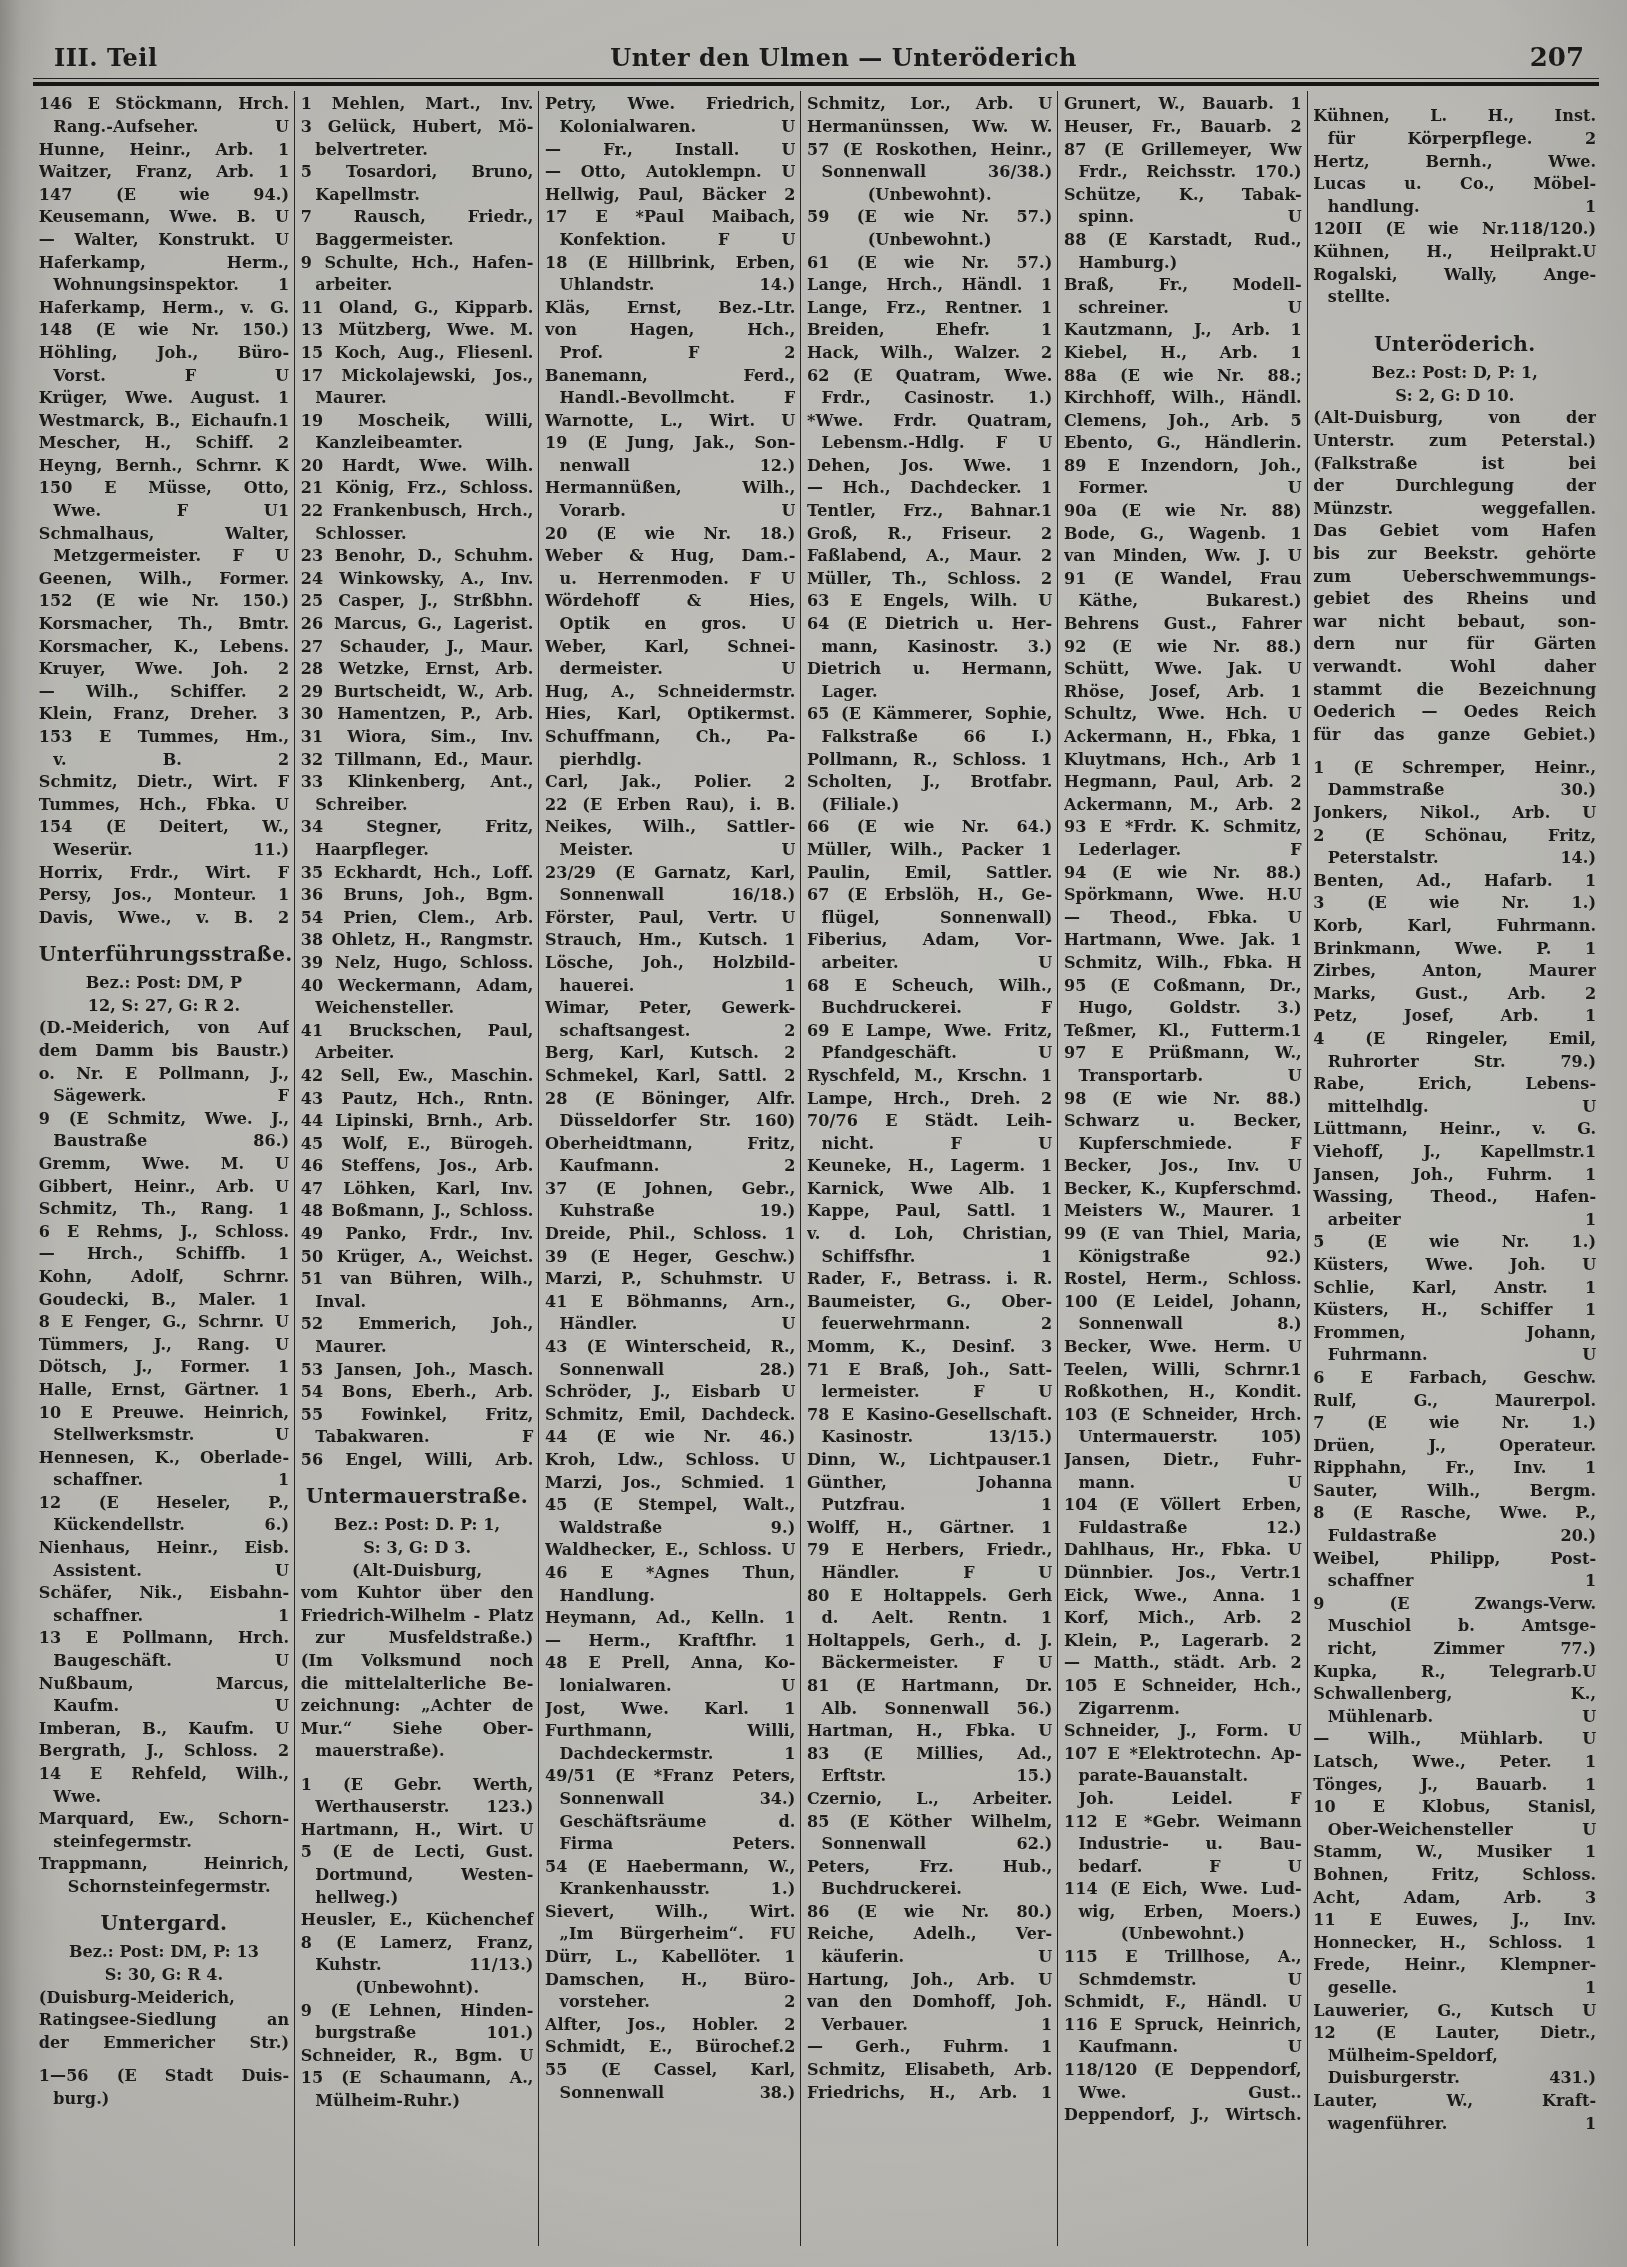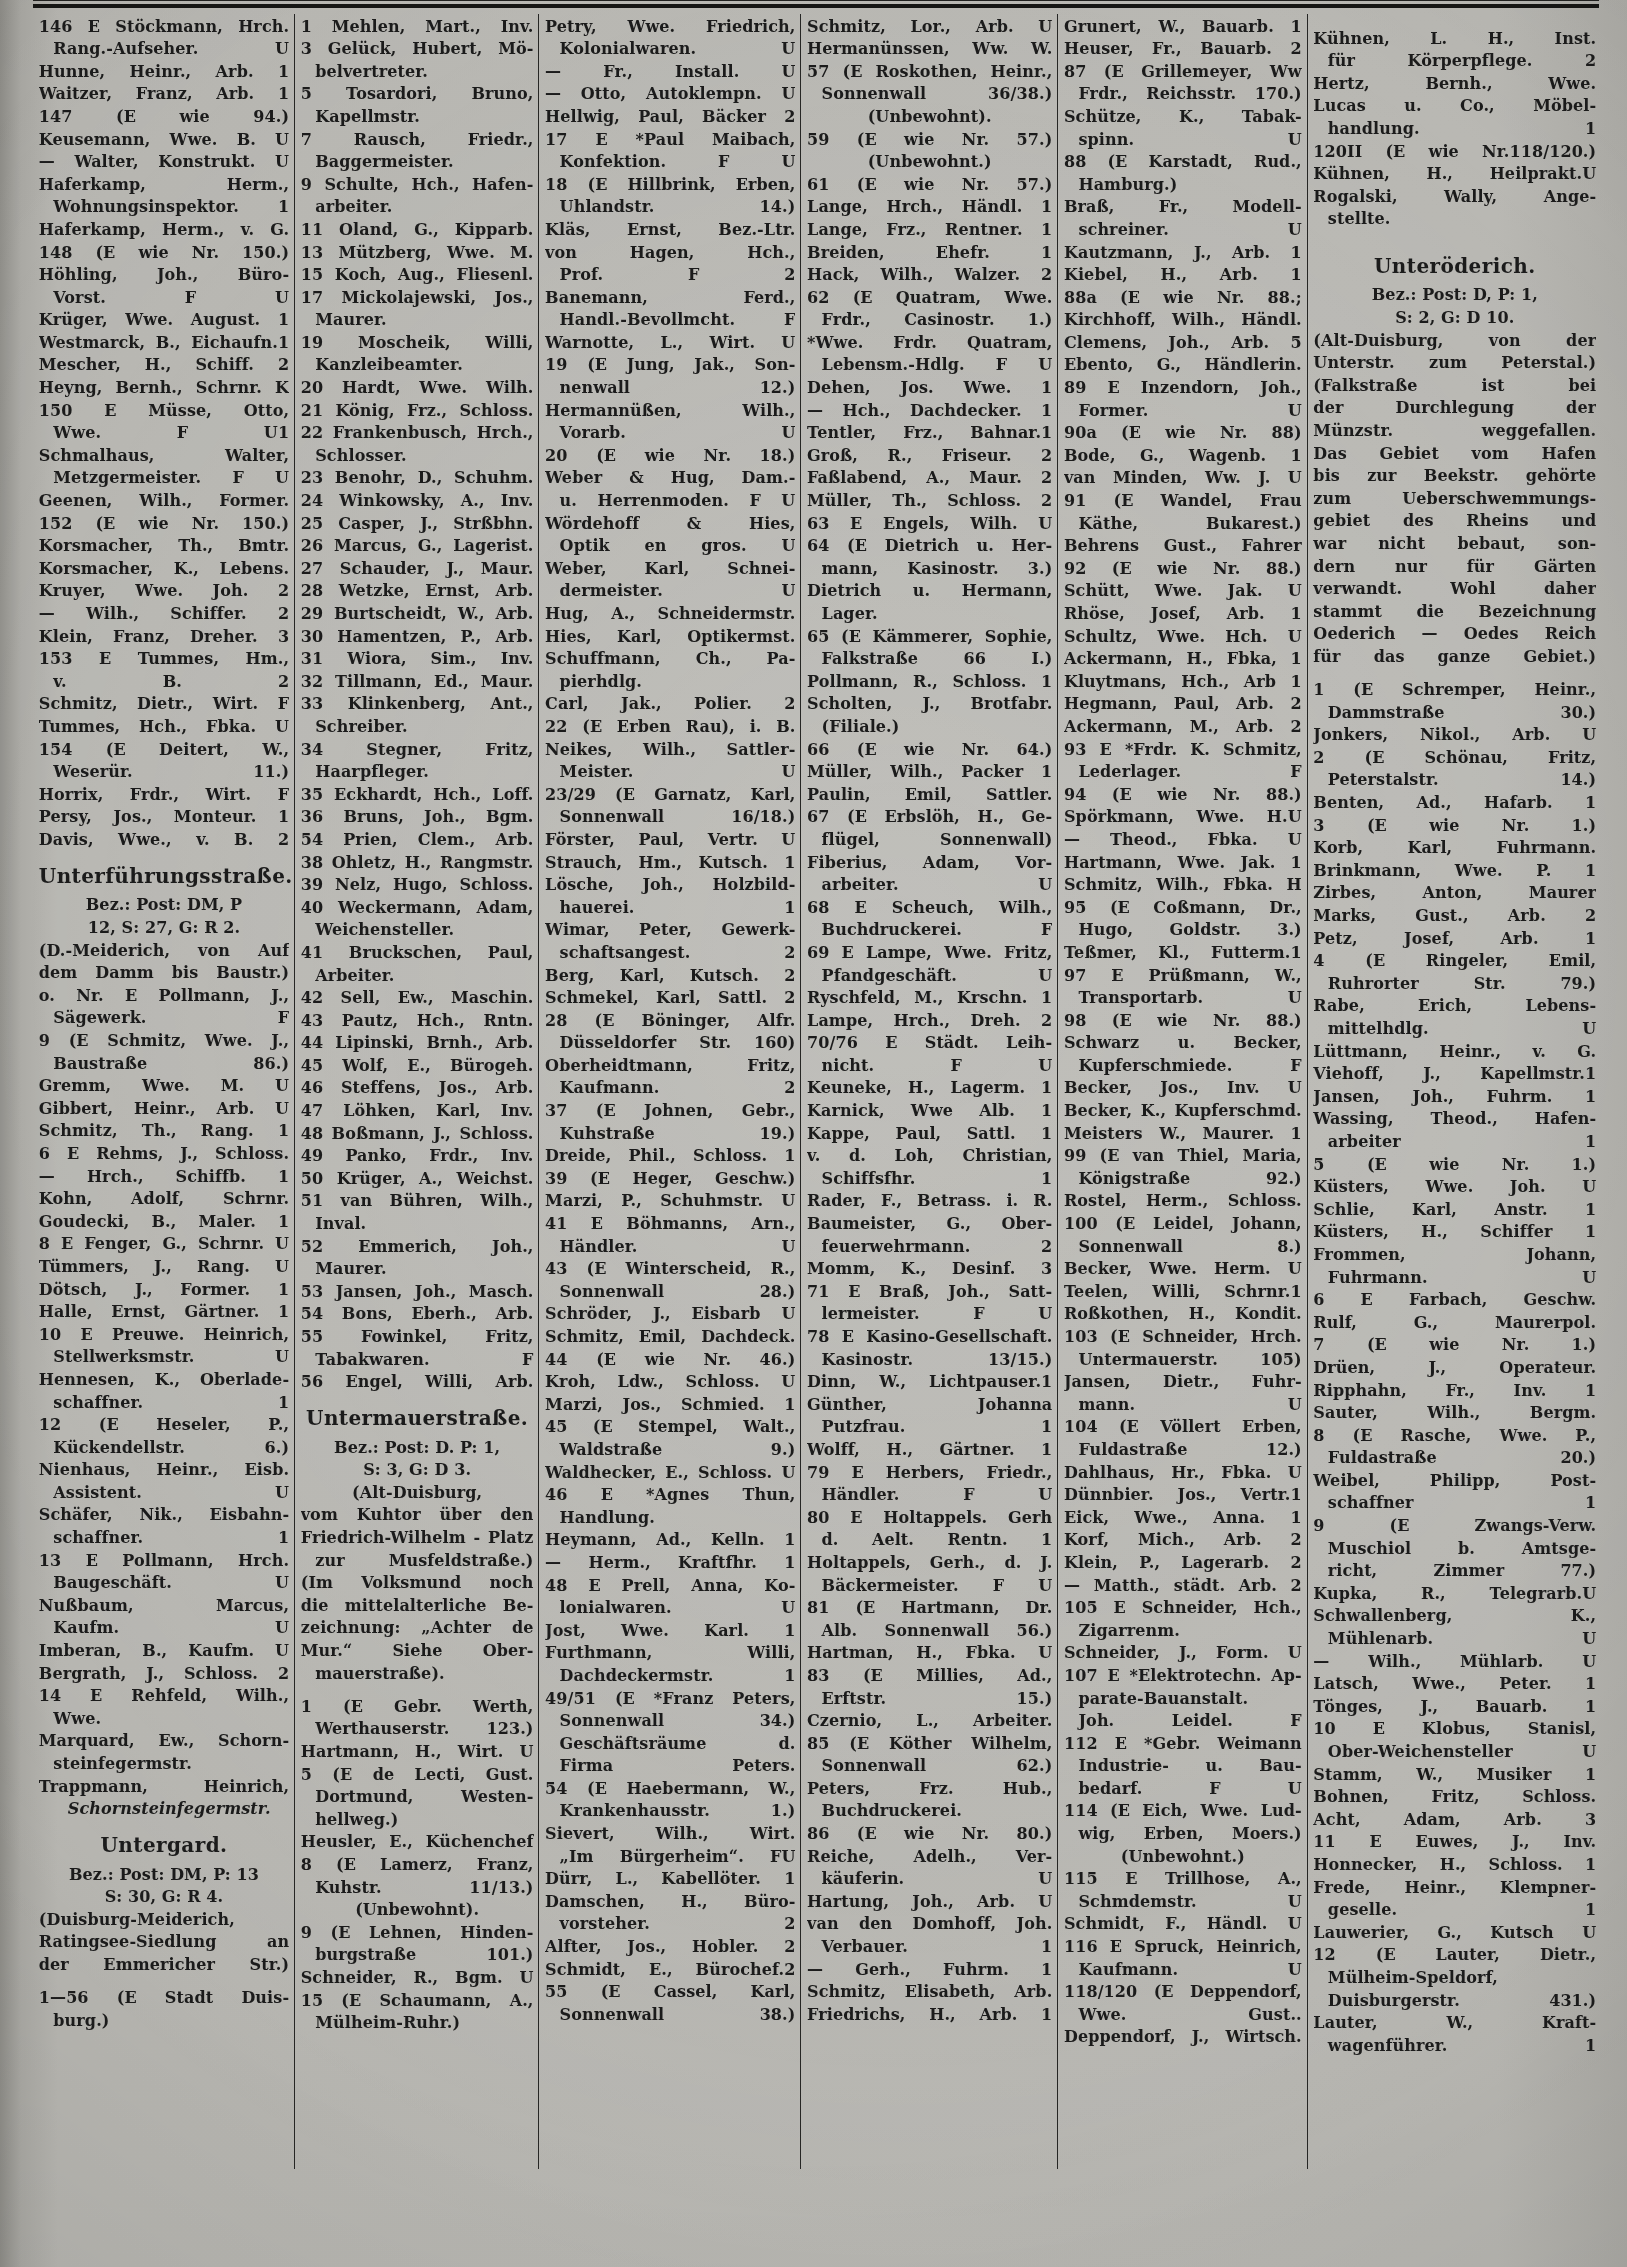--- a/index.html
+++ b/index.html
@@ -56,34 +56,39 @@
   .col:nth-child(4){flex:.98;}
   .col:nth-child(5){flex:.95;}
   .col:nth-child(6){flex:1.13;margin-top:12px;}
   .ln{
     text-align:justify;
     text-align-last:justify;
     white-space:nowrap;
     overflow:hidden;
   }
   .ln.in1{padding-left:14.5px;}
-  .ln.in2{padding-left:29px;font-style:italic;}
+  .ln.in2{padding-left:29px;}
   .hd{
     text-align:center;
     font-size:20px;
     margin:13.5px 0 6.8px;
     letter-spacing:0.4px;
   }
   .ctr{text-align:center;}
   .sp{height:10.6px;}
 </style>
 </head>
 <body>
 
 <div class="page">
+  <div class="hdr">
+    <span class="part">III. Teil</span>
+    <span class="title">Unter den Ulmen  —  Unteröderich</span>
+    <span class="pageno">207</span>
+  </div>
   <div class="rule"></div>
   <div class="cols" id="columns">
       <div class="col">
         <div class="ln">146 E Stöckmann, Hrch.</div>
         <div class="ln in1">Rang.-Aufseher. U</div>
         <div class="ln">Hunne, Heinr., Arb. 1</div>
         <div class="ln">Waitzer, Franz, Arb. 1</div>
         <div class="ln">147 (E wie 94.)</div>
         <div class="ln">Keusemann, Wwe. B. U</div>
         <div class="ln">— Walter, Konstrukt. U</div>

